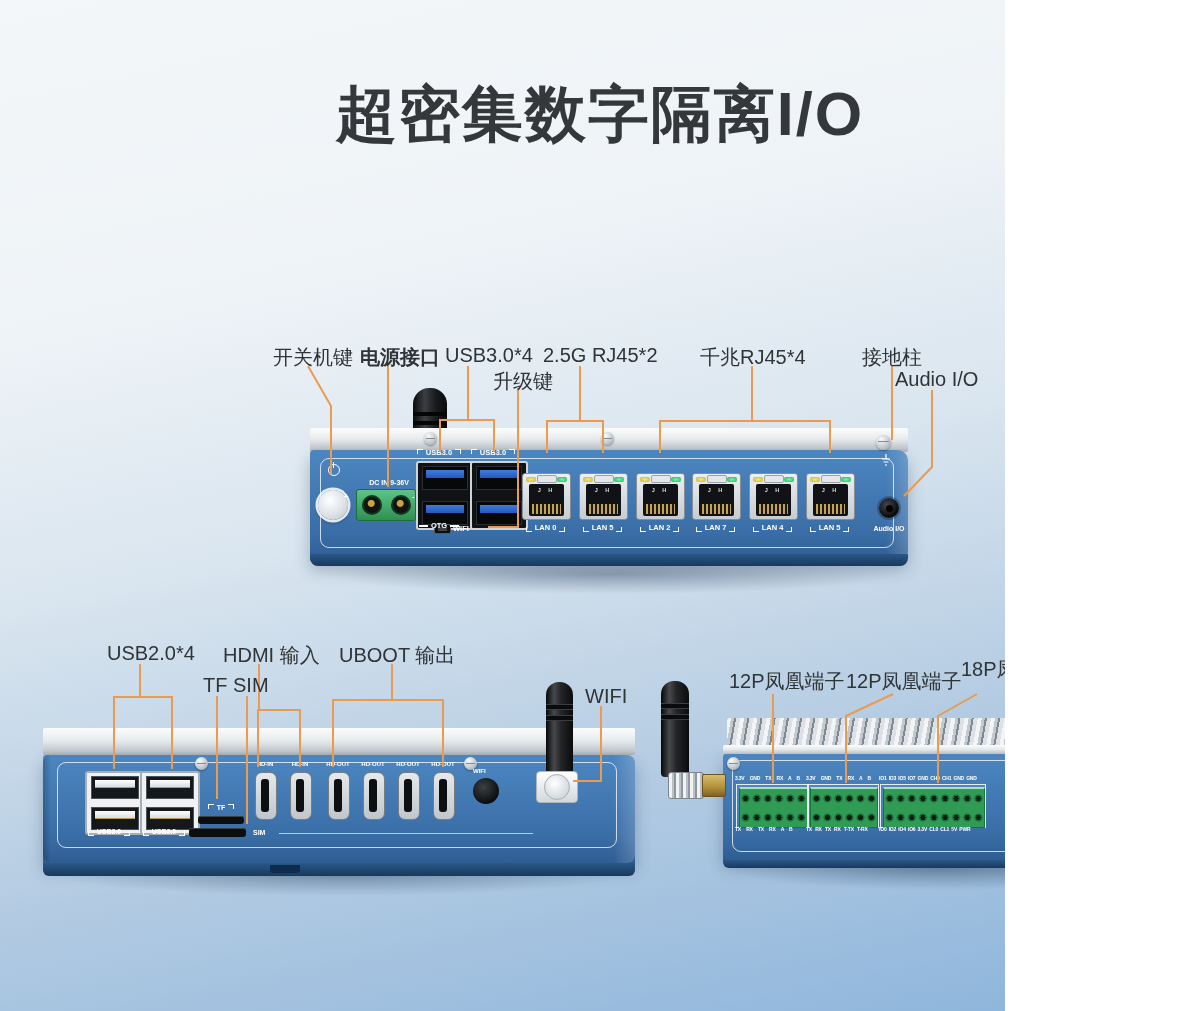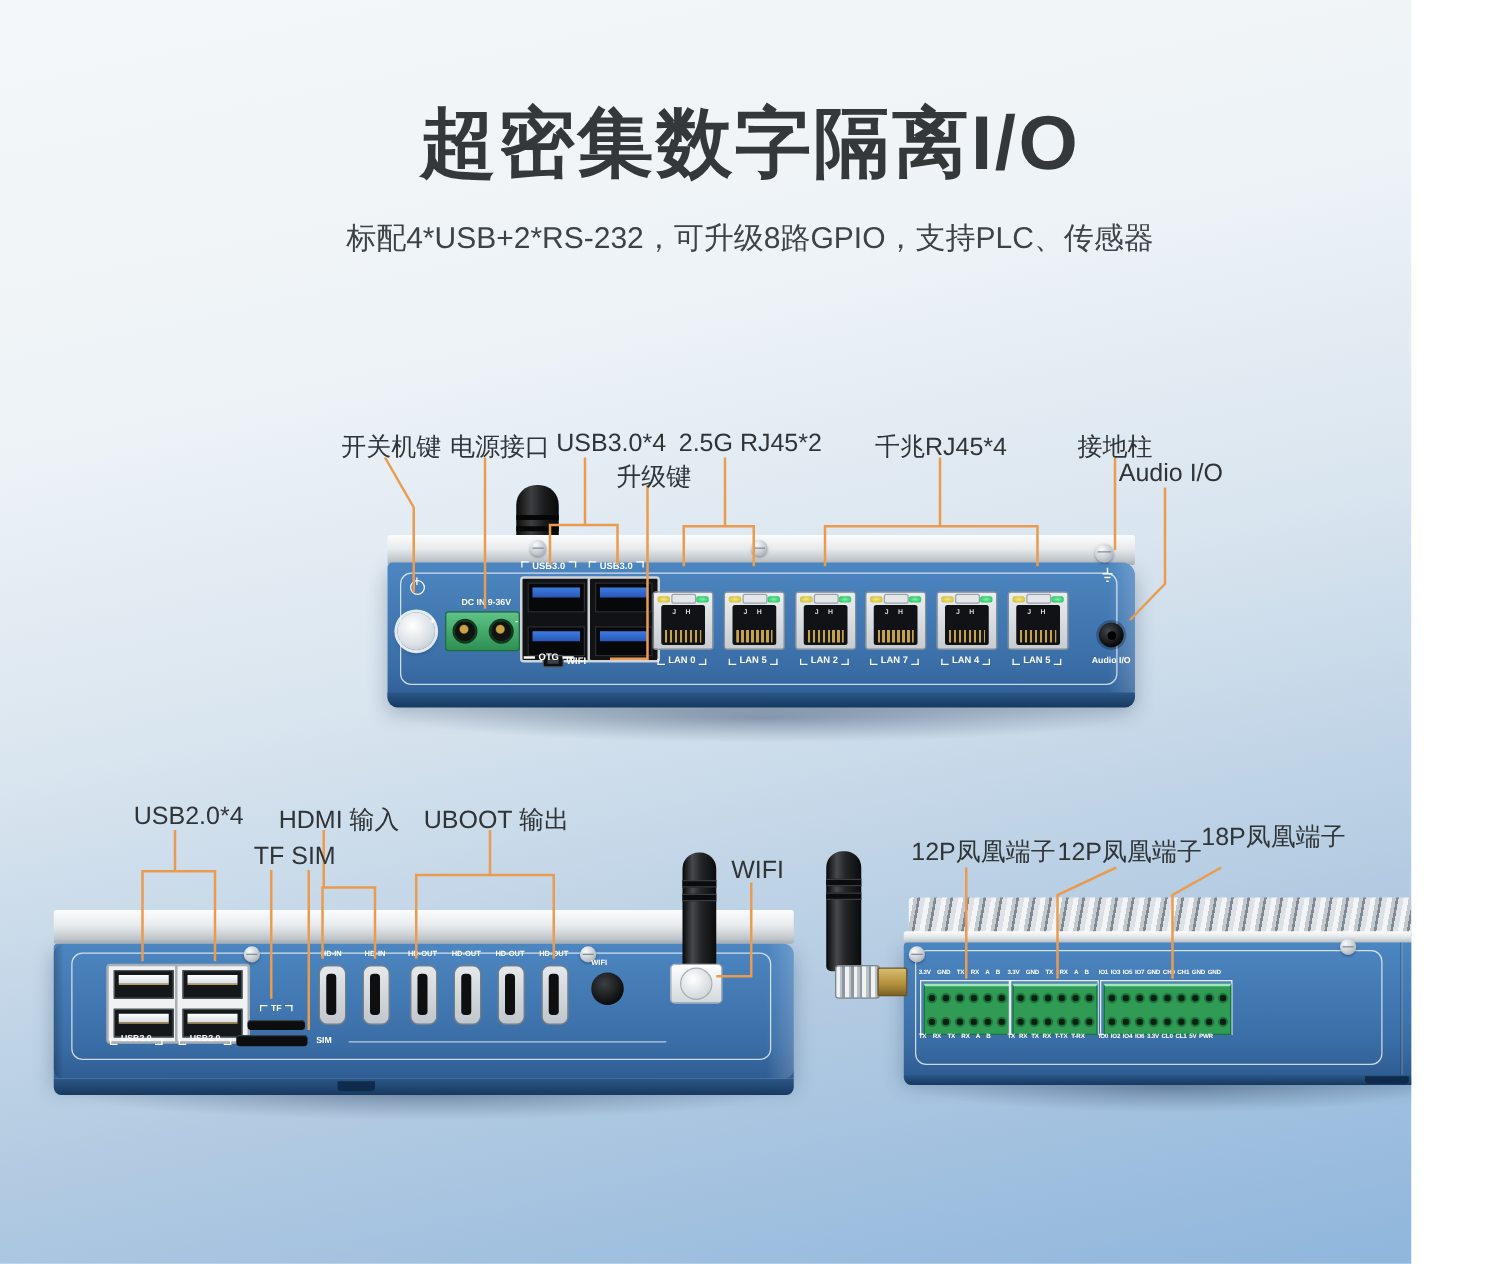--- a/index.html
+++ b/index.html
@@ -1,16 +1,16 @@
 <!DOCTYPE html>
 <html><head>
 <meta charset="utf-8">
 <style>
   html,body{margin:0;padding:0;}
-  .page{position:relative;width:1129px;height:1011px;overflow:hidden;
+  .page{position:relative;width:1005px;height:1011px;overflow:hidden;
         font-family:"Liberation Sans","DejaVu Sans",sans-serif;
         background:linear-gradient(168deg,#f4f7f9 0%,#eef3f7 28%,#d9e5ef 50%,#b3cbe2 75%,#8fb6dc 100%);}
   
   .title{position:absolute;left:0;top:74px;width:1200px;text-align:center;
          font-size:61px;font-weight:900;letter-spacing:2px;color:#34383b;}
   .sub{position:absolute;left:0;width:1200px;text-align:center;
        font-size:24px;font-weight:500;color:#3d4347;}
   .s1{top:174px;} .s2{top:216px;}
   
   .callout{position:absolute;font-size:20px;font-weight:500;color:#2f3437;white-space:nowrap;z-index:10;}
@@ -121,21 +121,20 @@
   .notch{position:absolute;background:#0e2b4c;border-radius:0 0 3px 3px;}
   .simline{position:absolute;height:1px;background:rgba(255,255,255,.65);}
   .gnd{position:absolute;z-index:5;}
 </style>
 </head>
 <body>
 
 <div class="page">
 
   <div class="title">超密集数字隔离I/O</div>
-  <div class="sub s1">标配4*USB+2*RS-232，可升级8路GPIO，支持PLC、传感器</div>
 
   <svg class="leaders" width="1200" height="1011">
     <polyline points="308,366 331,406 331,474"></polyline>
     <polyline points="388,366 388,487"></polyline>
     <polyline points="468,366 468,420"></polyline>
     <polyline points="440,452 440,420 494,420 494,452"></polyline>
     <polyline points="518,388 518,527 488,527"></polyline>
     <polyline points="580,366 580,421"></polyline>
     <polyline points="547,453 547,421 603,421 603,453"></polyline>
     <polyline points="752,366 752,421"></polyline>
@@ -150,21 +149,21 @@
     <polyline points="258,767 258,710 300,710 300,767"></polyline>
     <polyline points="392,664 392,700"></polyline>
     <polyline points="333,767 333,700 443,700 443,767"></polyline>
     <polyline points="601,706 601,781 573,781"></polyline>
     <polyline points="773,694 773,783"></polyline>
     <polyline points="893,694 846,716 846,783"></polyline>
     <polyline points="977,694 938,716 938,783"></polyline>
   </svg>
 
   <div class="callout" style="left:273px;top:344px;">开关机键</div>
-  <div class="callout" style="left:360px;top:344px;">电源接口</div>
+  <div class="callout" style="left:360px;top:344px;font-weight:bold;">电源接口</div>
   <div class="callout" style="left:445px;top:344px;">USB3.0*4</div>
   <div class="callout" style="left:493px;top:368px;">升级键</div>
   <div class="callout" style="left:543px;top:344px;">2.5G RJ45*2</div>
   <div class="callout" style="left:700px;top:344px;">千兆RJ45*4</div>
   <div class="callout" style="left:862px;top:344px;">接地柱</div>
   <div class="callout" style="left:895px;top:368px;">Audio I/O</div>
 
   <div class="callout" style="left:107px;top:642px;">USB2.0*4</div>
   <div class="callout" style="left:203px;top:674px;">TF SIM</div>
   <div class="callout" style="left:223px;top:642px;">HDMI 输入</div>

